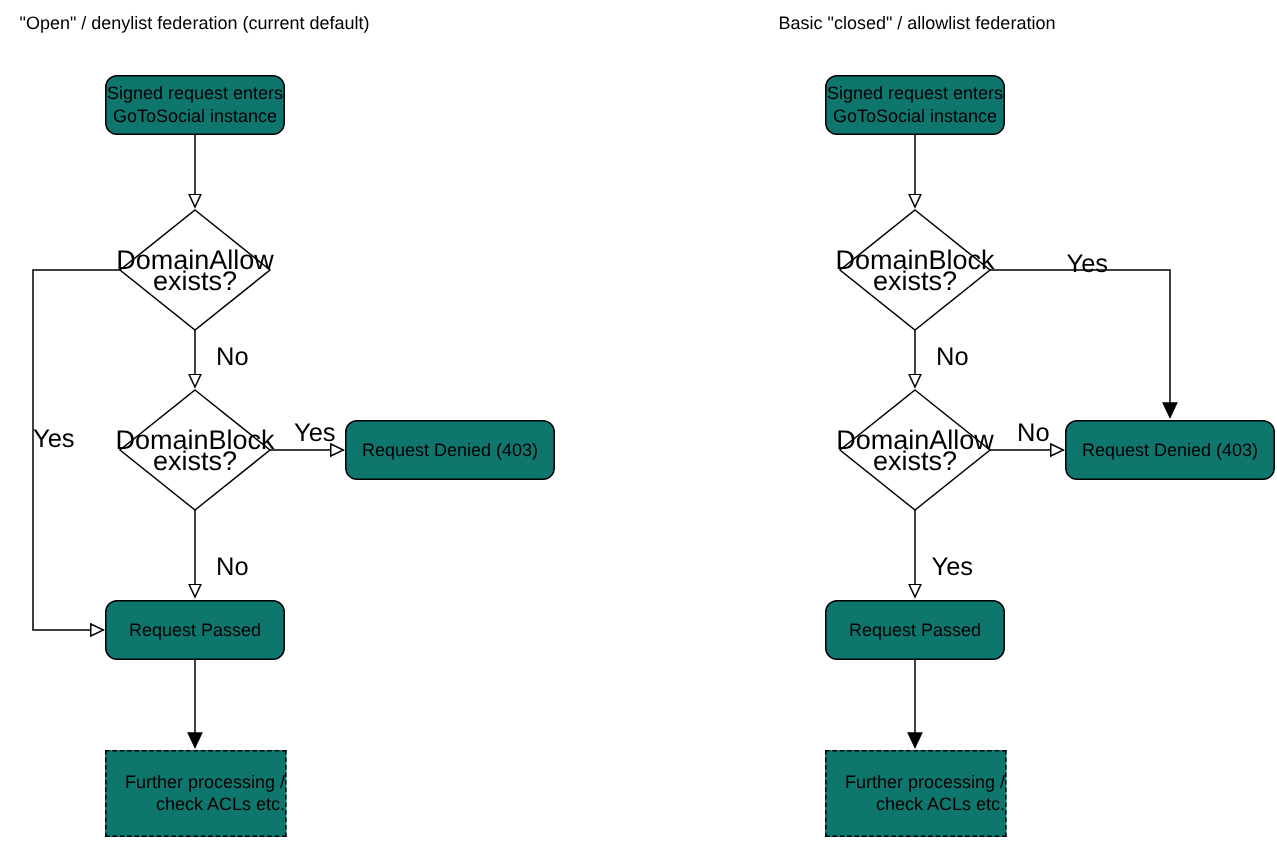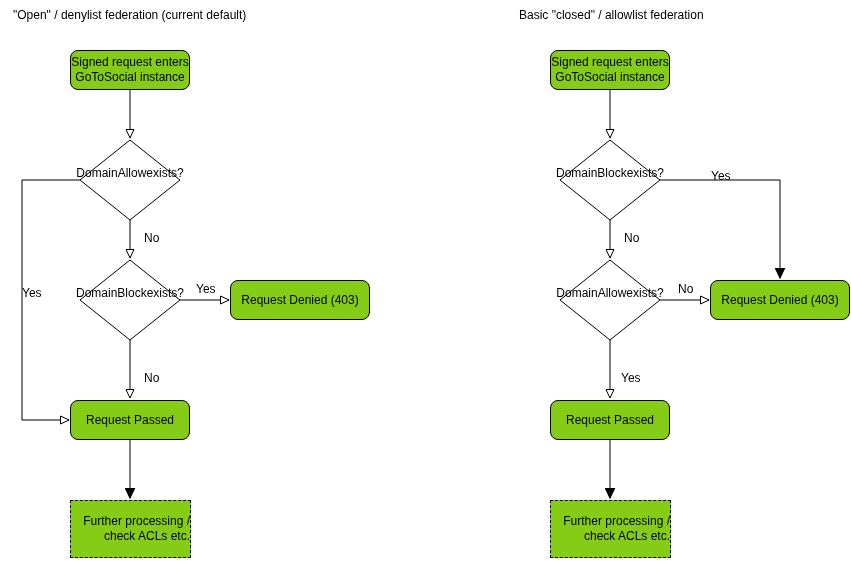--- a/index.html
+++ b/index.html
@@ -5,32 +5,32 @@
   html,body{margin:0;padding:0;background:#ffffff;}
   .canvas{
     position:relative;width:851px;height:561px;background:#ffffff;
     font-family:"Liberation Sans",sans-serif;color:#000;overflow:hidden;
   }
   .canvas svg{position:absolute;left:0;top:0;}
   .chart-title{
     position:absolute;font-size:12px;line-height:14px;white-space:nowrap;color:#000;
   }
   .node{
-    position:absolute;box-sizing:border-box;background:#84cc16;border:1px solid #000;
+    position:absolute;box-sizing:border-box;background:#0f766e;border:1px solid #000;
     display:flex;flex-direction:column;align-items:center;justify-content:center;
     font-size:12px;line-height:15px;text-align:center;
   }
   .rounded{border-radius:8px;}
   .dashed{border-style:dashed;border-radius:0;align-items:flex-end;}
   .diamond-label{
-    position:absolute;width:120px;display:flex;align-items:center;
-    justify-content:center;font-size:12px;line-height:14px;text-align:center;pointer-events:none;
+    position:absolute;width:120px;display:flex;flex-direction:column;align-items:center;
+    justify-content:center;font-size:18px;line-height:14px;text-align:center;pointer-events:none;
   }
   .edge-label{
-    position:absolute;font-size:12px;line-height:12px;white-space:nowrap;background:transparent;
+    position:absolute;font-size:17px;line-height:12px;white-space:nowrap;background:transparent;
   }
   .tl{display:block;white-space:nowrap;}
 </style>
 </head>
 <body>
 
 <div class="canvas">
 
   <svg width="851" height="561" viewBox="0 0 851 561">
     <defs>

